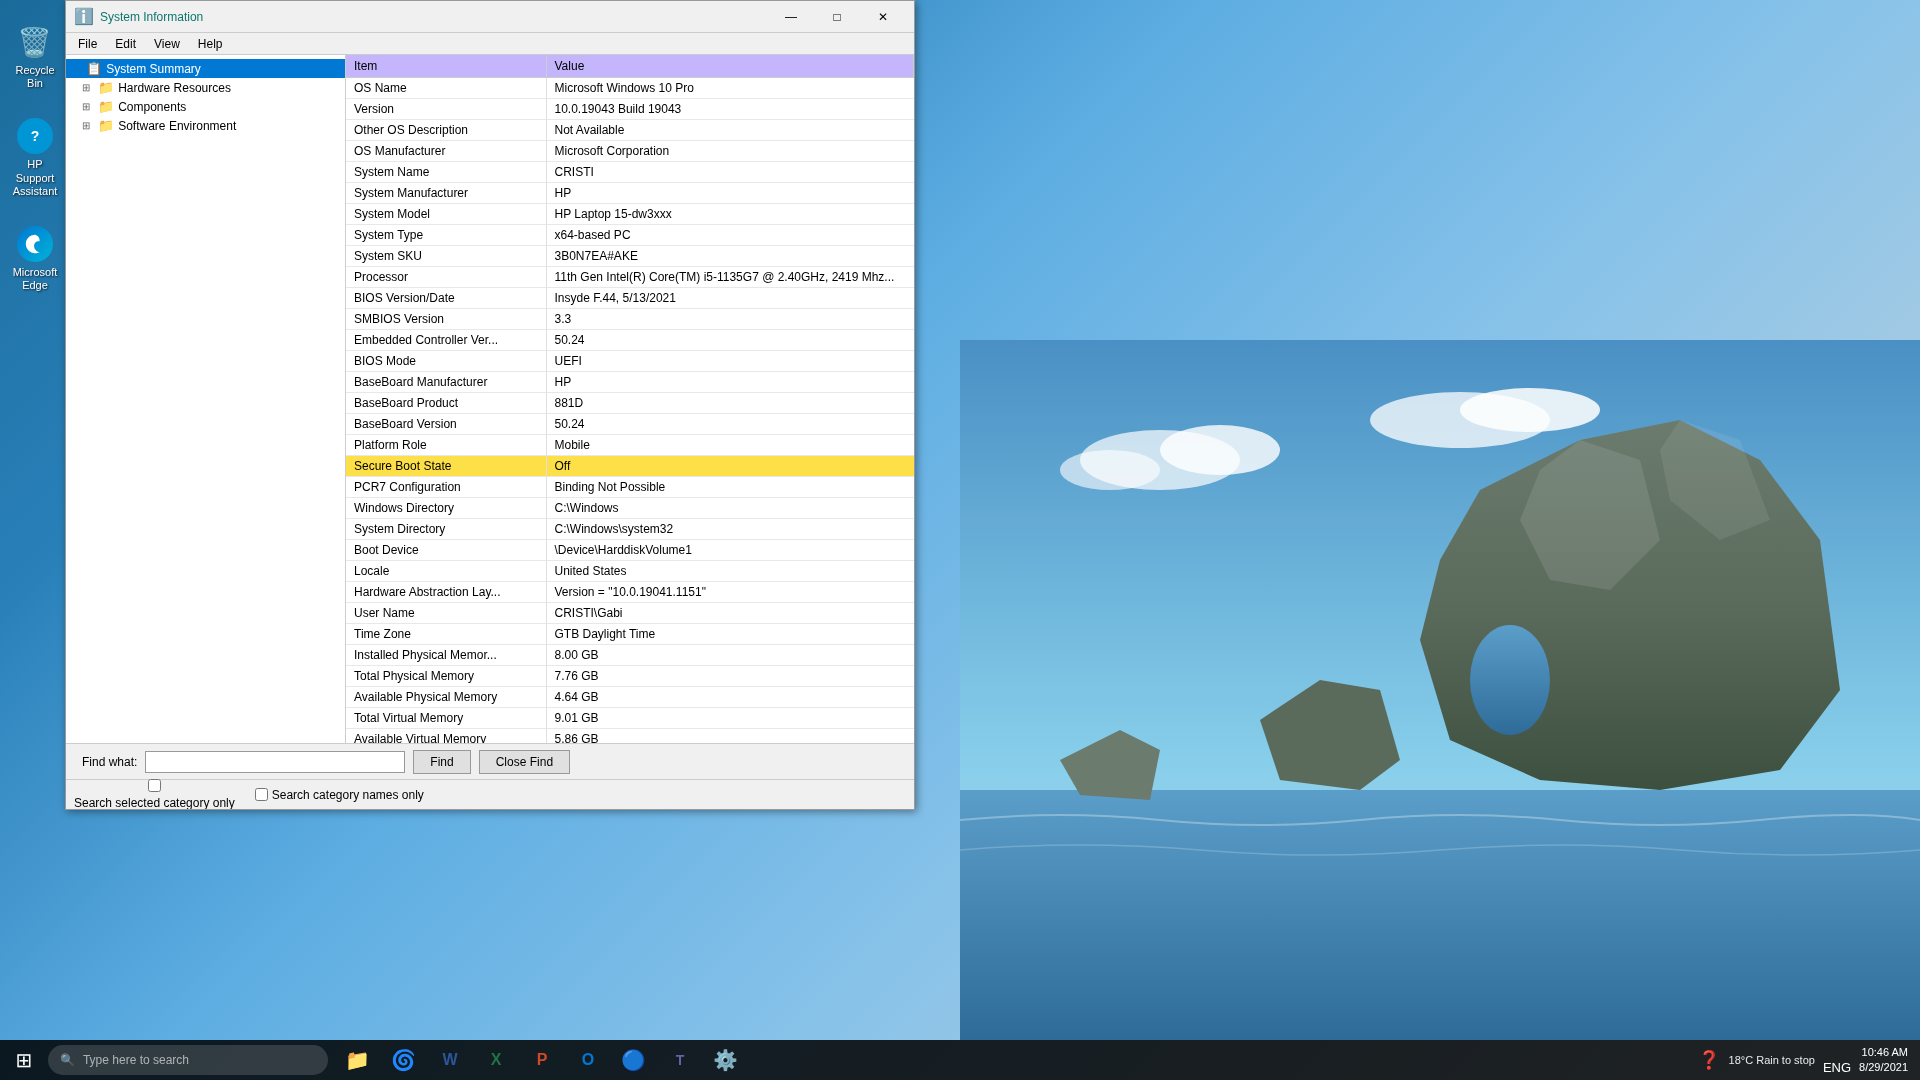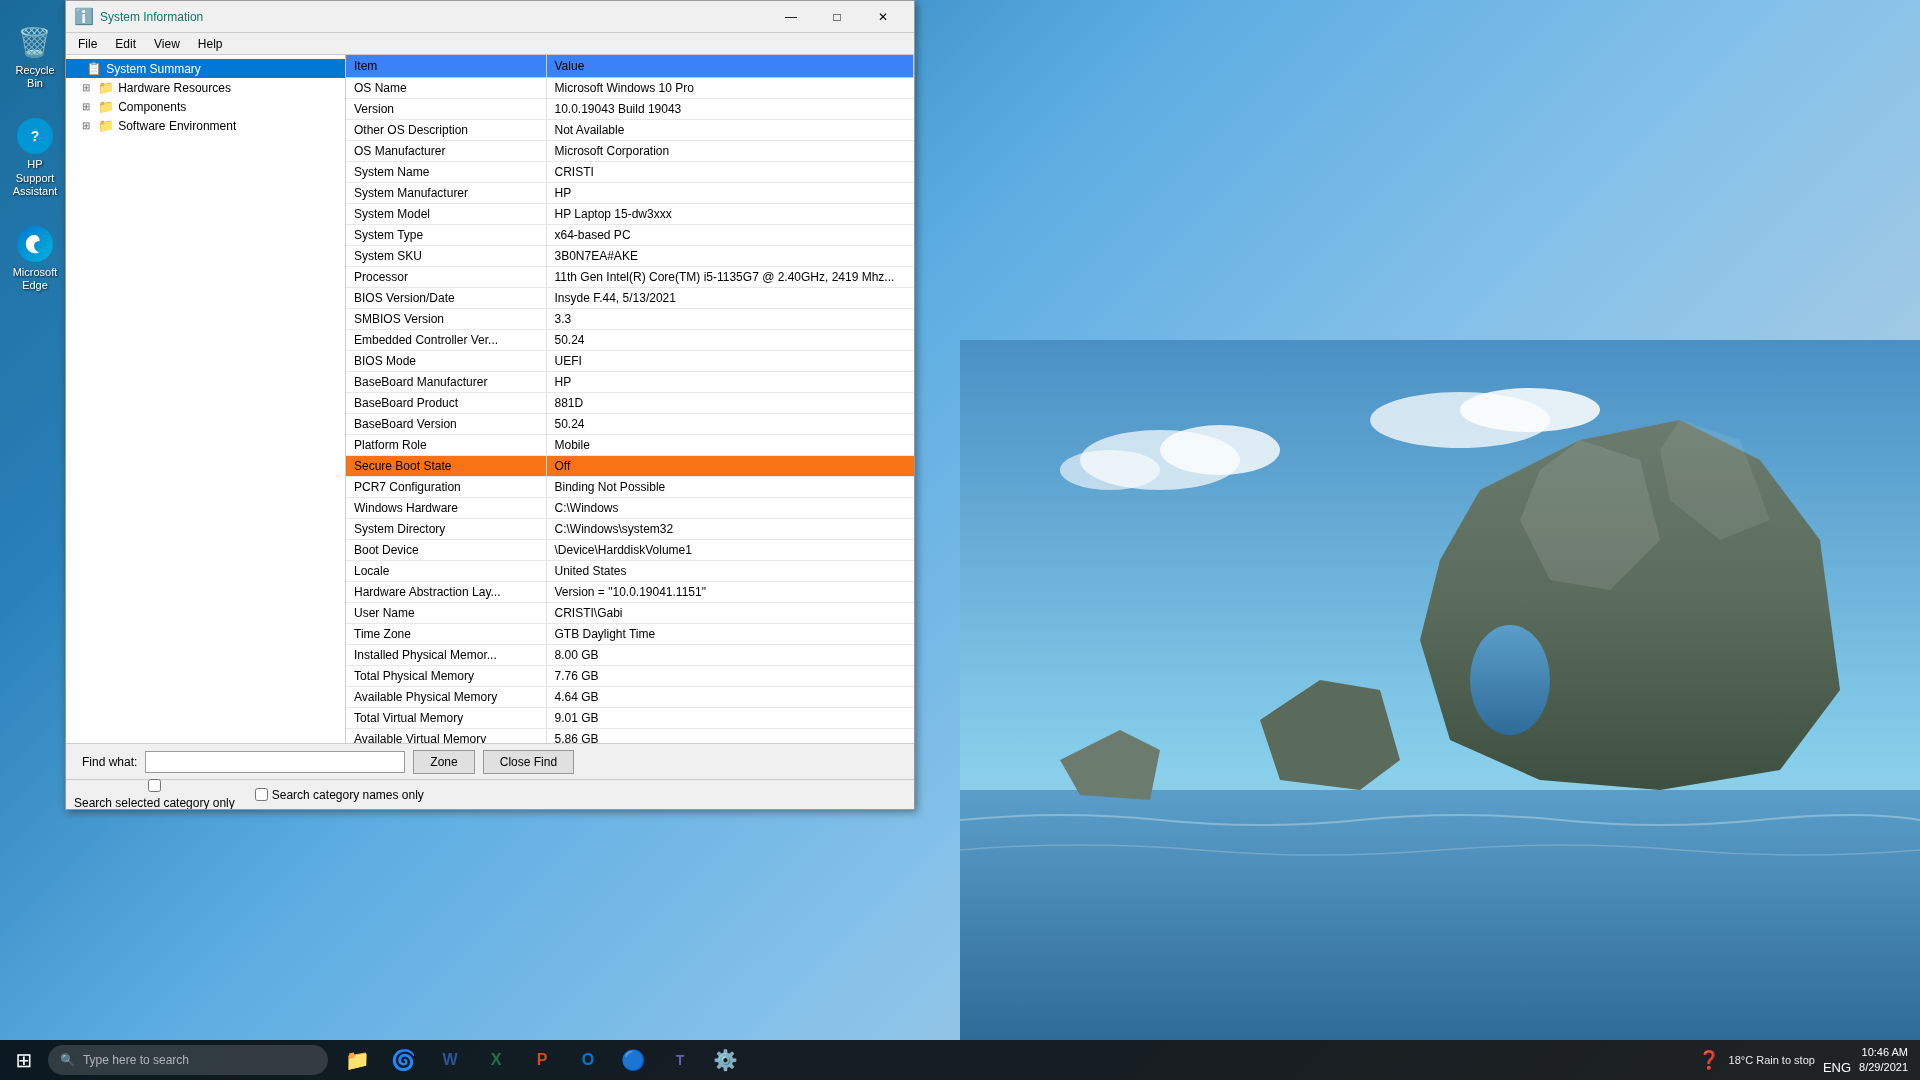--- a/index.html
+++ b/index.html
@@ -280,42 +280,42 @@
       overflow-y: auto;
       overflow-x: hidden;
     }
 
     .data-table {
       width: 100%;
       border-collapse: collapse;
     }
 
     .data-table thead tr {
-      background: #3b82f6;
+      background: #c4b5fd;
       border-bottom: 1px solid #ccc;
       position: sticky;
       top: 0;
       z-index: 10;
     }
 
     .data-table thead th {
       text-align: left;
       padding: 4px 8px;
       font-size: 12px;
       font-weight: normal;
       border-right: 1px solid #ccc;
       white-space: nowrap;
     }
 
     .data-table tbody tr {
       border-bottom: 1px solid #e8e8e8;
     }
 
     .data-table tbody tr.highlighted {
-      background: #f97316;
+      background: #fde047;
     }
 
     .data-table tbody td {
       padding: 3px 8px;
       font-size: 12px;
       white-space: nowrap;
     }
 
     .col-item {
       width: 200px;
@@ -565,21 +565,21 @@
                 </tr>
                 <tr class="highlighted">
                   <td class="col-item">Secure Boot State</td>
                   <td class="col-value">Off</td>
                 </tr>
                 <tr>
                   <td class="col-item">PCR7 Configuration</td>
                   <td class="col-value">Binding Not Possible</td>
                 </tr>
                 <tr>
-                  <td class="col-item">Windows Hardware</td>
+                  <td class="col-item">Windows Directory</td>
                   <td class="col-value">C:\Windows</td>
                 </tr>
                 <tr>
                   <td class="col-item">System Directory</td>
                   <td class="col-value">C:\Windows\system32</td>
                 </tr>
                 <tr>
                   <td class="col-item">Boot Device</td>
                   <td class="col-value">\Device\HarddiskVolume1</td>
                 </tr>
@@ -621,21 +621,21 @@
                 </tr>
               </tbody>
           </table>
         </div>
       </div>
 
       <div class="find-bar">
         <div class="window-bottom-bar" style="width:100%;display:flex;align-items:center;gap:8px;">
           <label class="find-label">Find what:</label>
           <input class="find-input" type="text" value="" style="">
-          <button class="find-btn">Zone</button>
+          <button class="find-btn">Find</button>
           <button class="find-btn">Close Find</button>
         </div>
       </div>
       <div style="height:30px;background:#f0f0f0;border-top:1px solid #ccc;display:flex;align-items:center;padding:0 8px;gap:20px;">
         <label style="display:flex;align-items:center;gap:4px;font-size:12px;cursor:pointer;flex-direction:column;">
           <input type="checkbox" style="">
           <span>Search selected category only</span>
         </label>
         <label style="display:flex;align-items:center;gap:4px;font-size:12px;cursor:pointer;">
           <input type="checkbox" style="">

